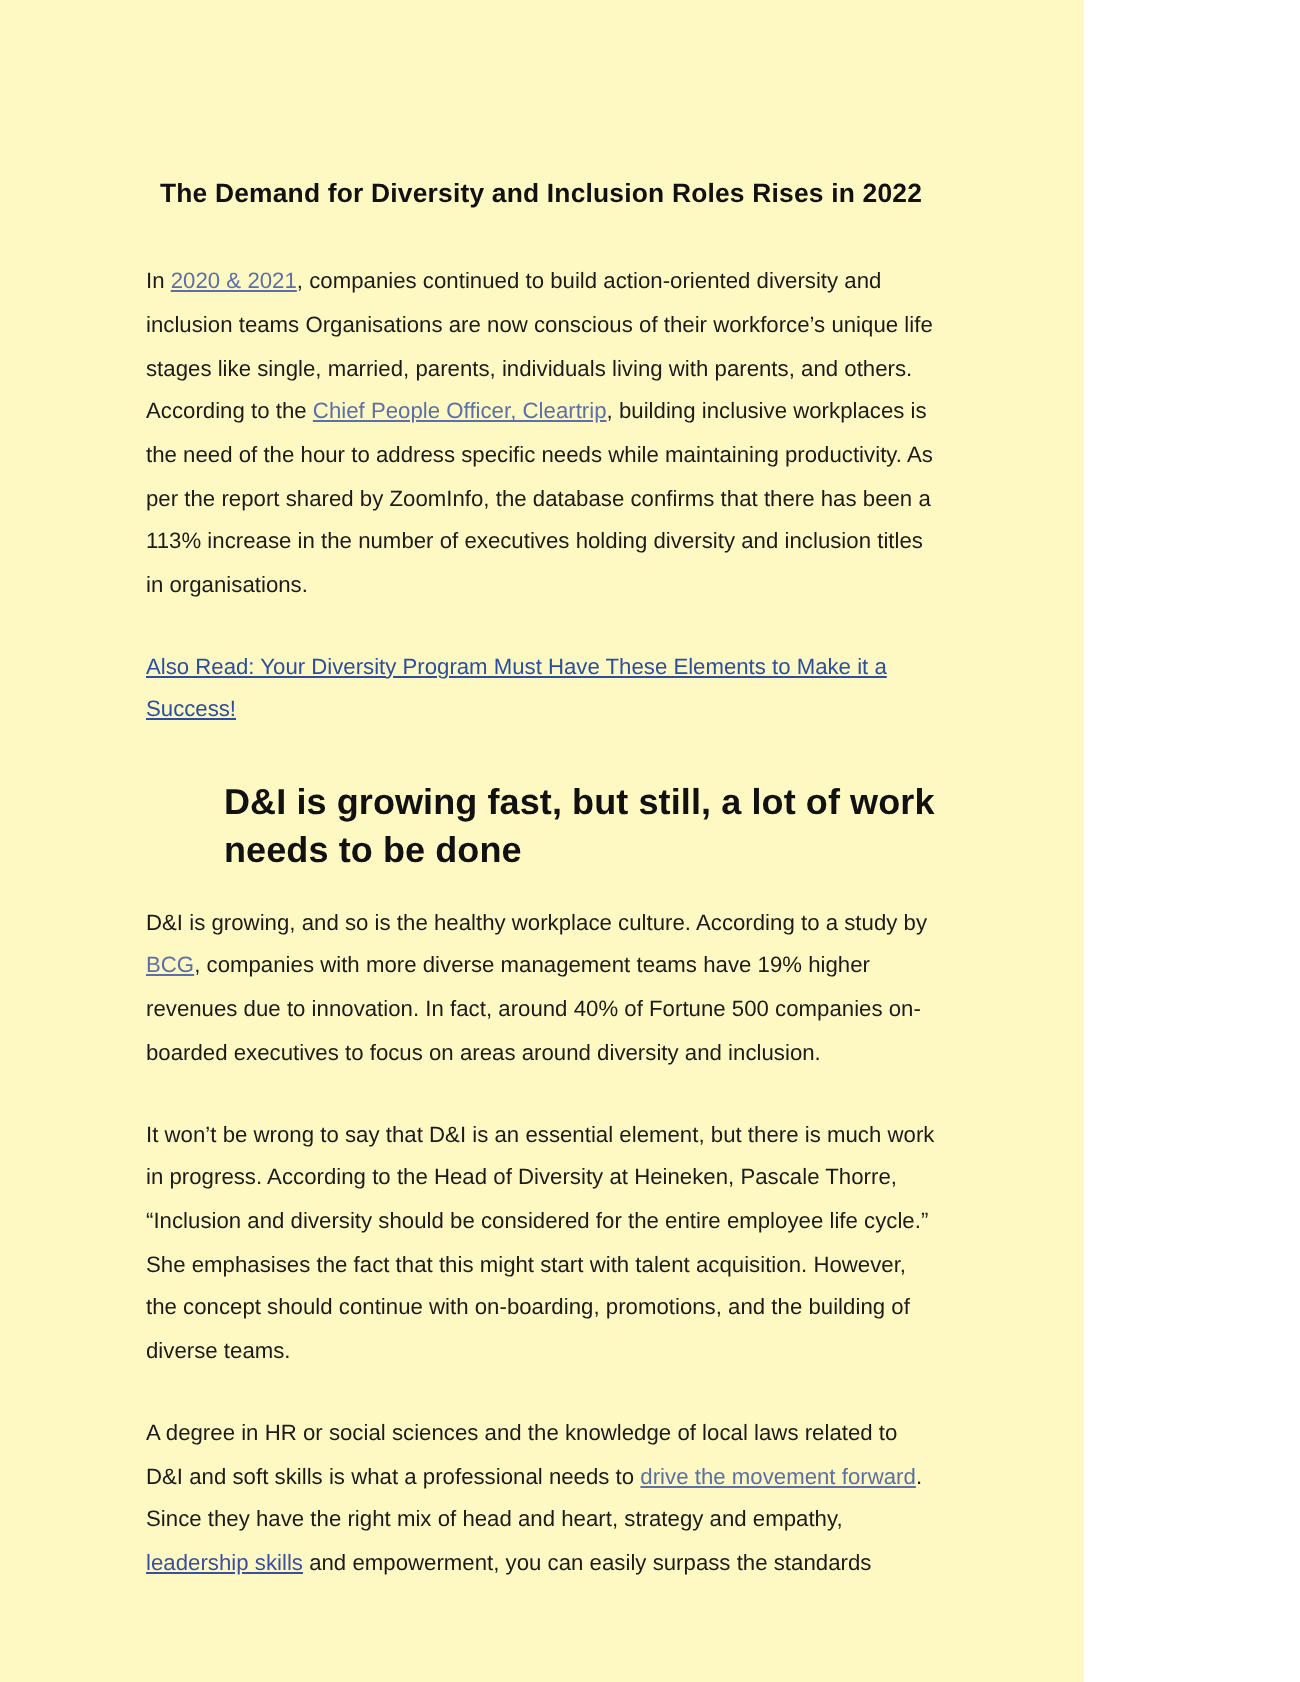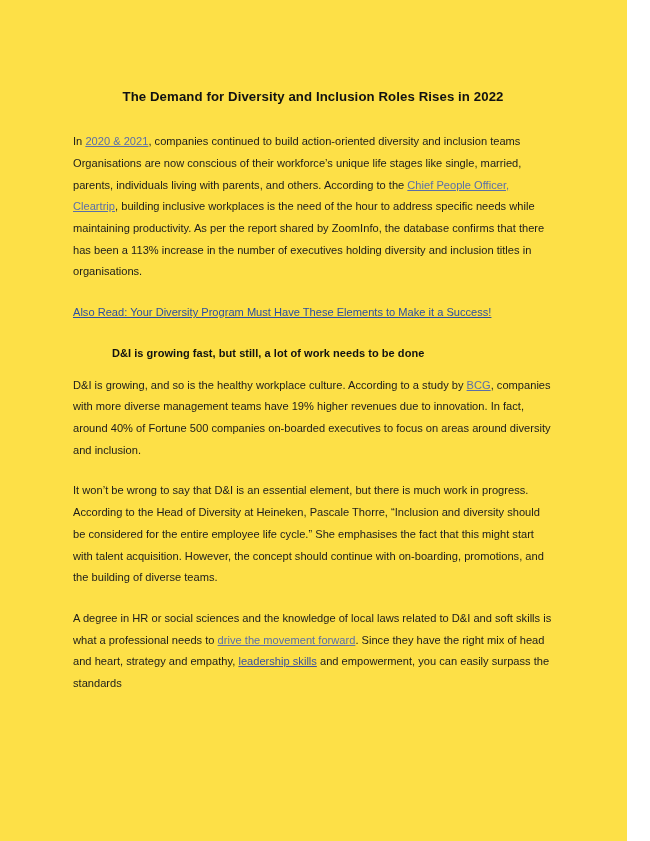--- a/index.html
+++ b/index.html
@@ -11,40 +11,40 @@
   body {
     width: 650px;
     height: 841px;
     font-family: "Liberation Sans", sans-serif;
     color: #1a1a1a;
     -webkit-font-smoothing: antialiased;
   }
 
   .page {
     position: relative;
-    width: 627px;
+    width: 542px;
     height: 841px;
-    background: #fde047;
+    background: #fef9c3;
     box-sizing: border-box;
     padding: 88px 74px 0 73px;
     overflow: hidden;
   }
 
   .doc-title {
     font-size: 13.2px;
     font-weight: bold;
     text-align: center;
     color: #111111;
     letter-spacing: 0.1px;
     margin: 0 0 26px 0;
     line-height: 1.3;
   }
 
   .subheading {
-    font-size: 11px;
+    font-size: 18px;
     font-weight: bold;
     color: #111111;
     margin: 0 0 14px 0;
     line-height: 1.35;
     letter-spacing: 0.05px;
     padding-left: 39px;
   }
 
   p.para {
     font-size: 11.1px;

